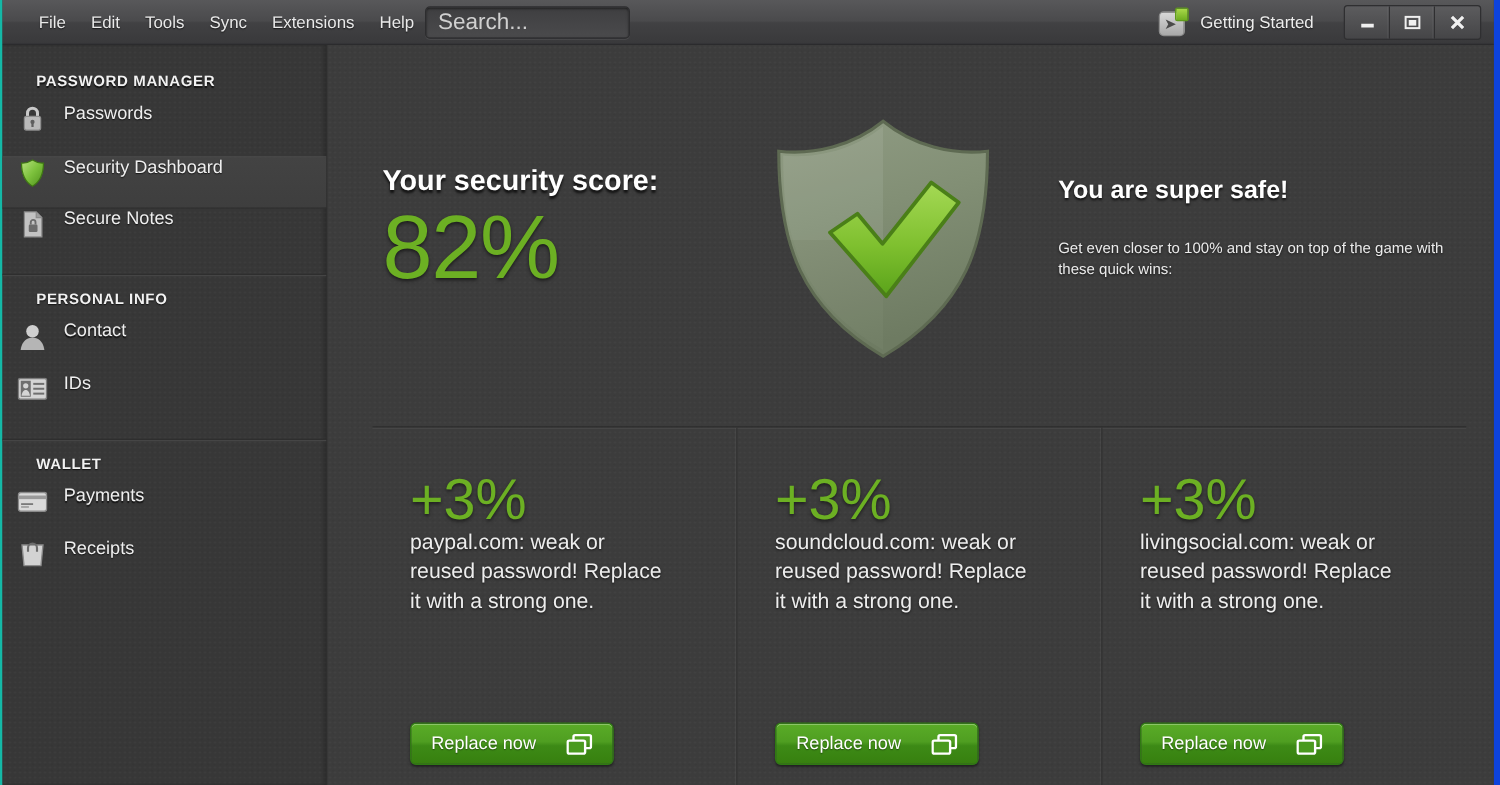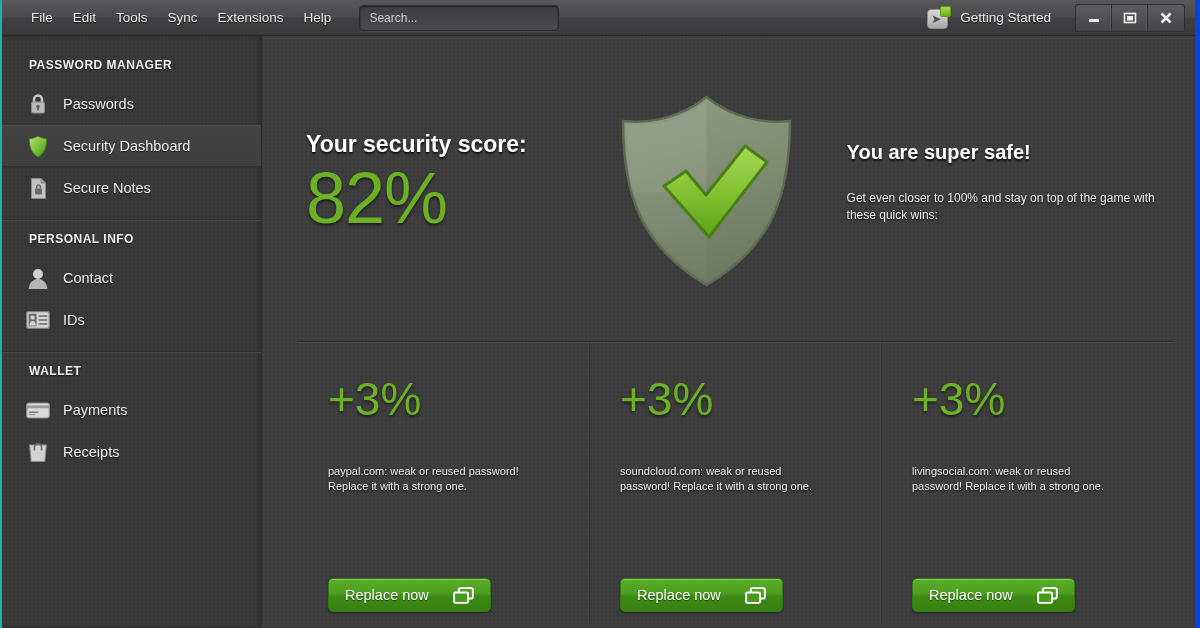--- a/index.html
+++ b/index.html
@@ -41,29 +41,28 @@
     margin-left: 2px;
     border-radius: 3px;
     line-height: 1;
     text-shadow: 0 1px 1px rgba(0,0,0,.65);
     cursor: default;
     white-space: nowrap;
   }
   .menu-item:first-child { margin-left: 20px; }
 
   #search-input {
-    margin-left: 19px;
-    width: 200px;
+    width: 164px;
     height: 26px;
     border-radius: 4px;
     background: linear-gradient(to bottom, #3f3f41 0%, #4a4a4c 100%);
     border: 1px solid #2d2d2f;
     box-shadow: inset 0 1px 2px rgba(0,0,0,.55), 0 1px 0 rgba(255,255,255,.07);
     color: #d8d8d8;
-    font-size: 12px;
+    font-size: 18px;
     font-family: "Liberation Sans", sans-serif;
     padding: 0 9px;
     outline: none;
   }
   #search-input::placeholder { color: #d0d0d0; }
 
   #titlebar-right {
     margin-left: auto;
     display: flex;
     align-items: center;
@@ -162,23 +161,23 @@
     font-size: 12px;
     font-weight: bold;
     letter-spacing: .5px;
     padding: 10px 0 11px 27px;
     text-shadow: 0 1px 1px rgba(0,0,0,.7);
     cursor: default;
   }
 
   .sidebar-item {
     display: flex;
-    align-items: center;
+    align-items: flex-start;
     height: 42px;
-    padding-left: 24px;
+    padding-left: 12px;
     gap: 13px;
     cursor: default;
   }
   .sidebar-item.active {
     background: linear-gradient(to bottom, #434343, #3e3e3e);
     border-top: 1px solid #4c4c4c;
     border-bottom: 1px solid #303030;
   }
   .sidebar-label {
     color: #efefef;
@@ -279,23 +278,22 @@
   .card:last-child { border-right: none; box-shadow: none; }
 
   .card-gain {
     color: #6cb023;
     font-size: 46px;
     line-height: 1;
     text-shadow: 0 2px 3px rgba(0,0,0,.5);
   }
   .card-text {
     color: #ededed;
-    font-size: 11px;
+    font-size: 17px;
     line-height: 1.37;
-    margin-top: 42px;
     text-shadow: 0 1px 2px rgba(0,0,0,.7);
     max-width: 205px;
   }
   .card-btn {
     position: absolute;
     bottom: 16px;
     display: inline-flex;
     align-items: center;
     gap: 24px;
     height: 34px;

